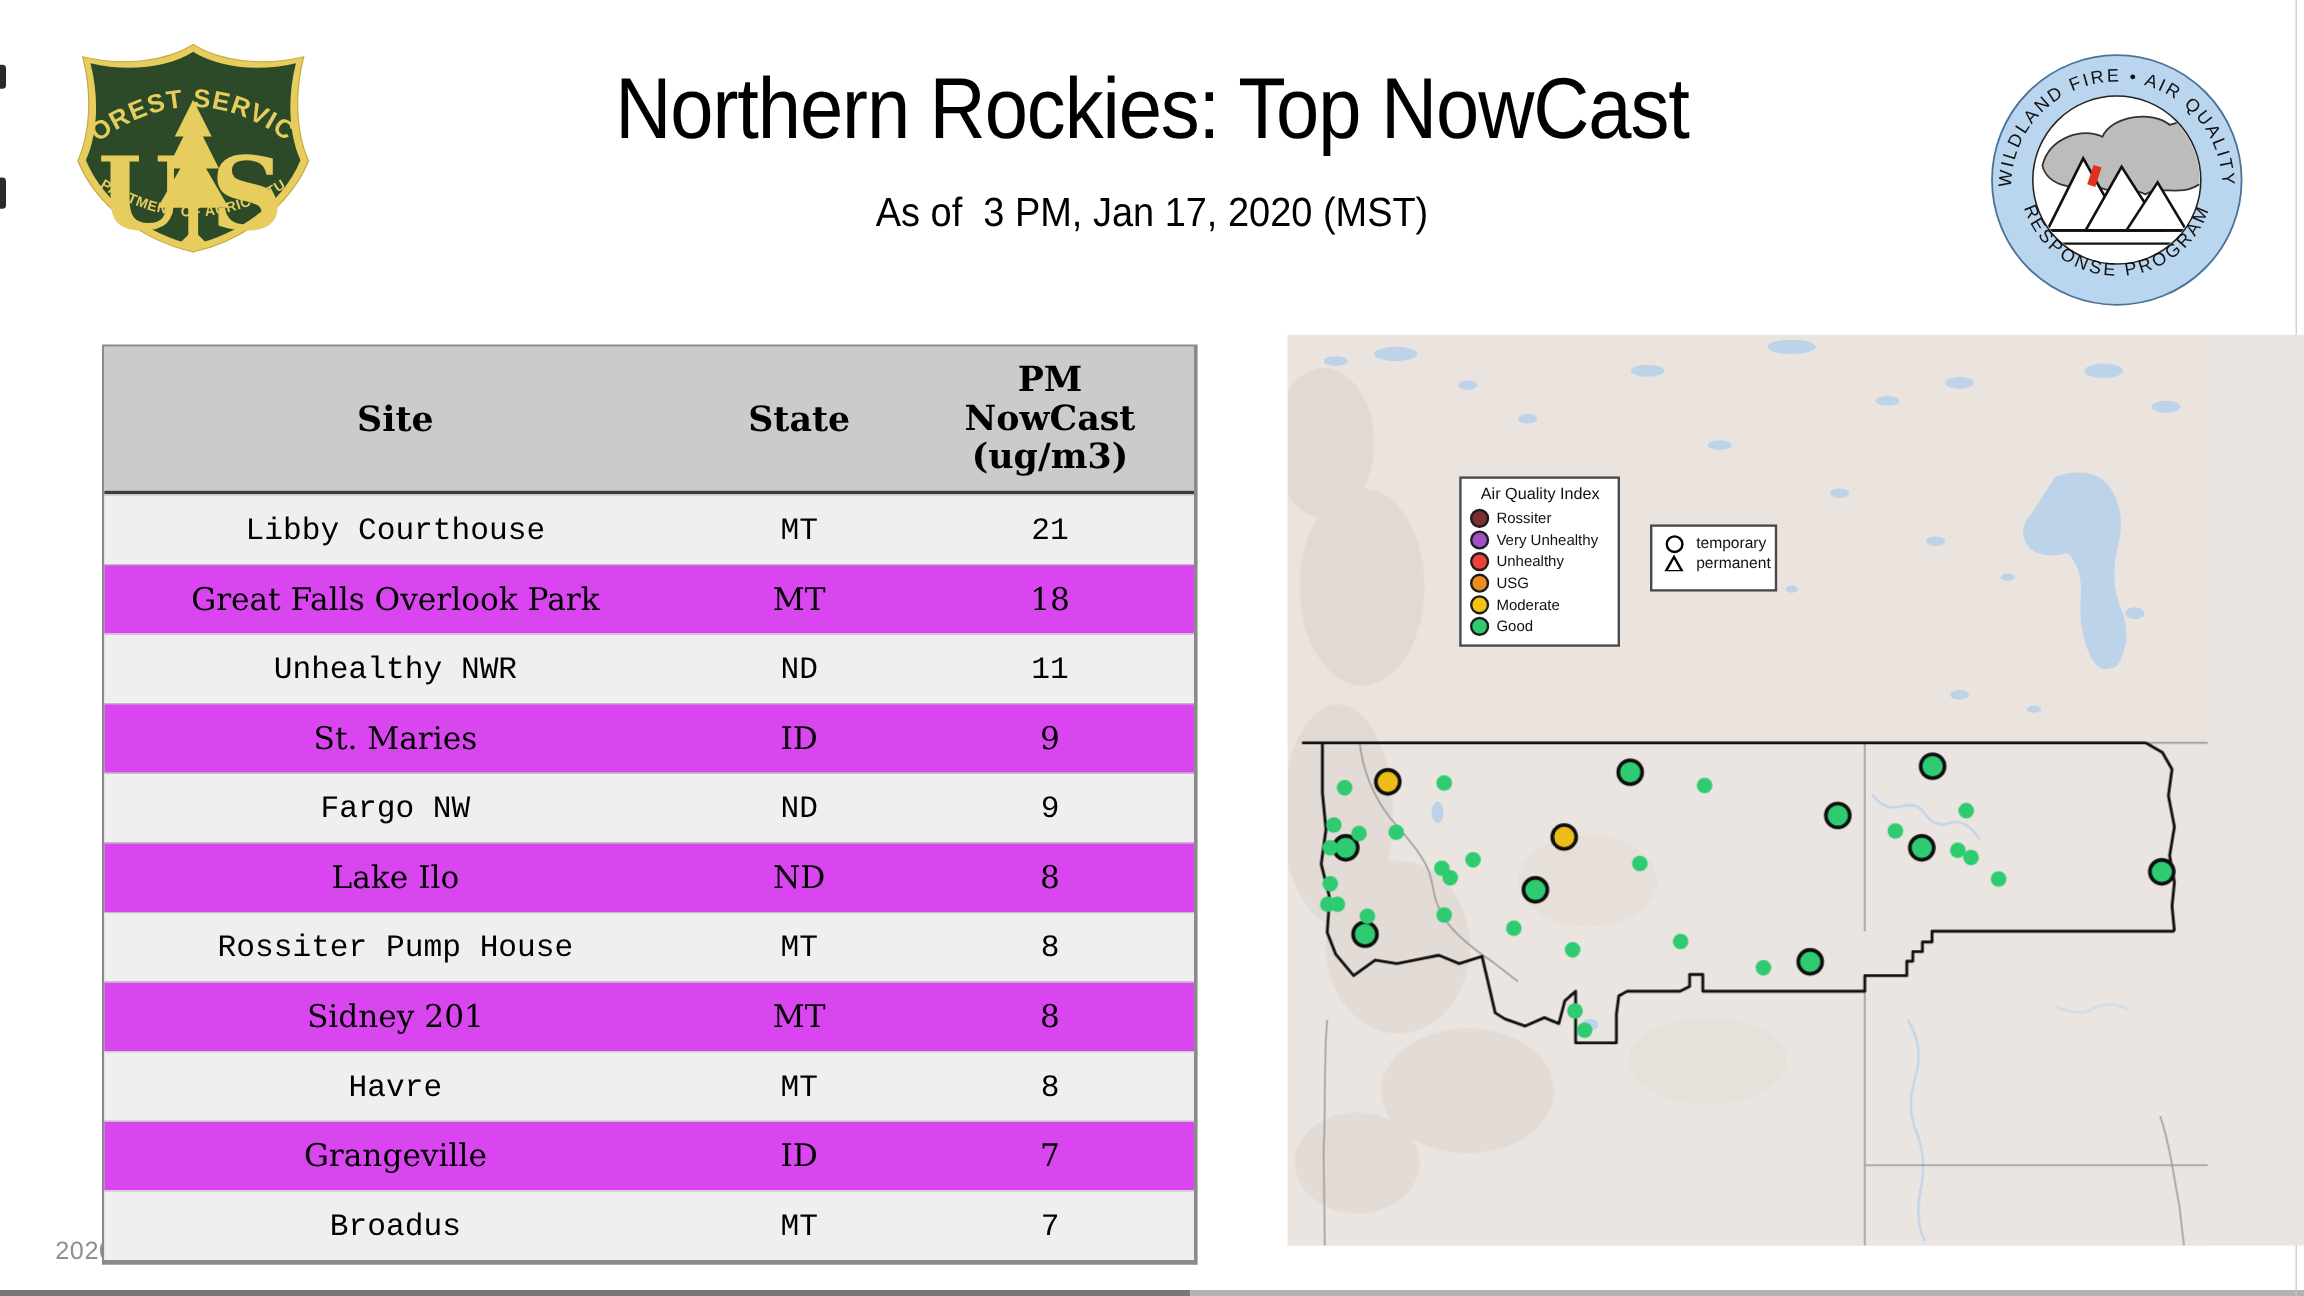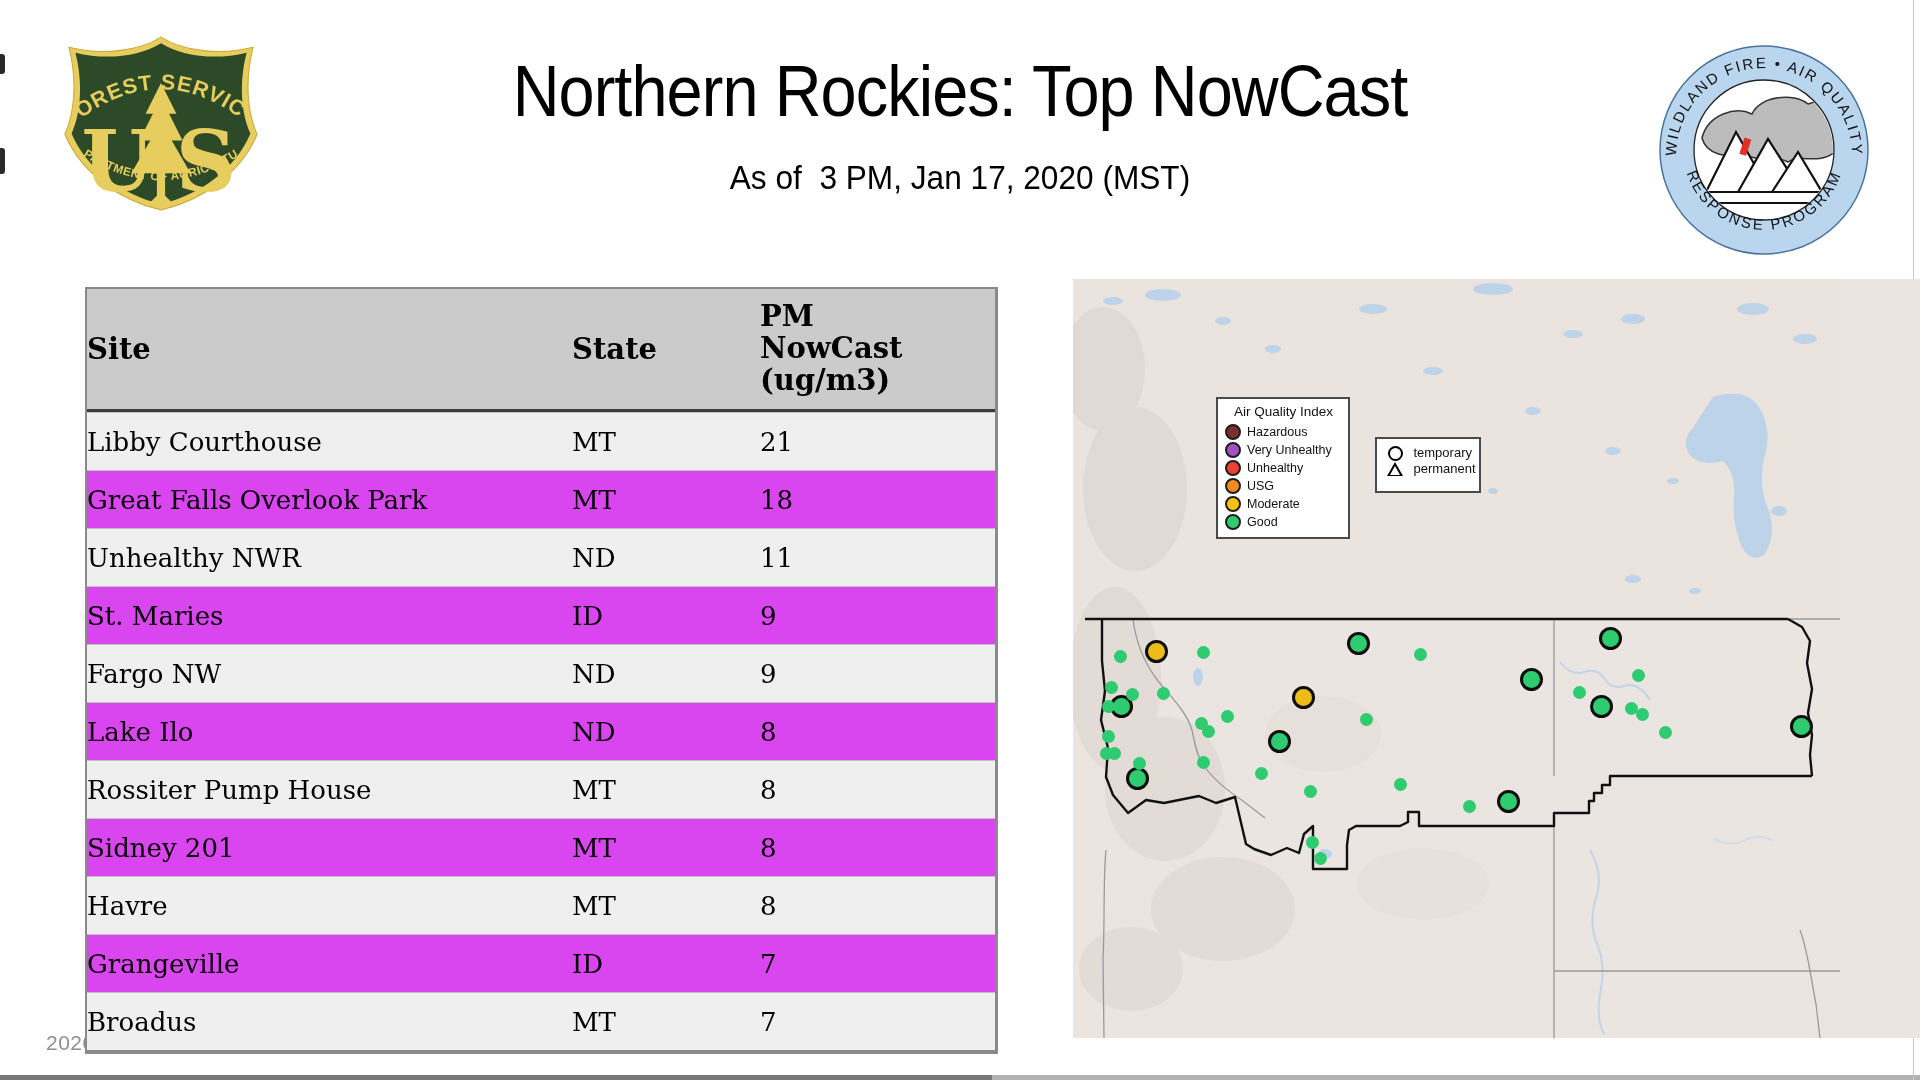--- a/index.html
+++ b/index.html
@@ -18,28 +18,28 @@
   .aq-logo{position:absolute;left:1656px;top:42px;}
 
   .edge-artifact{position:absolute;background:#2a2a2a;border-radius:0 3px 3px 0;}
 
   
   .data-table{position:absolute;left:85px;top:287px;width:908px;z-index:2;
               border:2px solid #8a8a8a;border-right:3px solid #8a8a8a;border-bottom:4px solid #8a8a8a;
               background:#fff;font-family:"DejaVu Serif",serif;}
   .thead{display:flex;align-items:center;height:120px;background:#cbcbcb;
          border-bottom:3px solid #3c3c3c;font-weight:bold;font-size:29px;color:#000;}
-  .th,.td{text-align:left;}
+  .th,.td{text-align:center;}
   .col-site{width:485px;}
   .col-state{width:188px;}
   .col-pm{width:230px;}
   .pm-head{line-height:1.1;}
   .trow{display:flex;align-items:center;height:57px;font-size:26px;color:#000;
         border-top:1px solid #c2c2c2;}
-  .trow.odd{background:#efefef;}
+  .trow.odd{background:#efefef;font-family:Liberation Mono, monospace;}
   .trow.even{background:#d946ef;}
 
   .timestamp{position:absolute;left:46px;top:1031px;z-index:1;color:#8f8f8f;
              font-size:21px;letter-spacing:.5px;}
 
   
   .map{position:absolute;left:1073px;top:279px;width:895px;height:759px;background:#ebe5e1;z-index:1;}
   .map svg.base{position:absolute;left:0;top:0;}
 
   .aqi-legend{position:absolute;left:143px;top:118px;width:134px;background:#fff;
@@ -266,21 +266,21 @@
         <path d="M715,340 l14,8 l8,14 l-3,22 l5,26 l-4,24 l4,22 l-2,20 l2,21"></path>
         <path d="M739,497 L537,497 L537,506 L529,506 L529,514 L521,514 L521,522 L516,522 L516,534 L481,534 L481,547 L353,547 L346,547 L346,533 L335,533 L335,543 L327,547 L283,547 L276,551 L274,566 L274,590 L240,590 L240,547 L231,555 L226,574 L214,569 L198,576 L181,570 L173,565 L162,518 L143,524 L126,517 L111,520 L91,524 L73,521 L55,534 L40,516 L33,498 L35,469 L28,441 L32,412 L29,382 L29,340"></path>
       </g>
     </svg>
 
     <div class="aqi-legend">
       <div class="lg-title">Air Quality Index</div>
       <div id="aqi-items">
           <div class="lg-item">
             <span class="lg-swatch" style="background: rgb(124, 47, 51);"></span>
-            <span class="lg-label">Hazardous</span>
+            <span class="lg-label">Rossiter</span>
           </div>
           <div class="lg-item">
             <span class="lg-swatch" style="background: rgb(161, 79, 194);"></span>
             <span class="lg-label">Very Unhealthy</span>
           </div>
           <div class="lg-item">
             <span class="lg-swatch" style="background: rgb(238, 65, 54);"></span>
             <span class="lg-label">Unhealthy</span>
           </div>
           <div class="lg-item">

